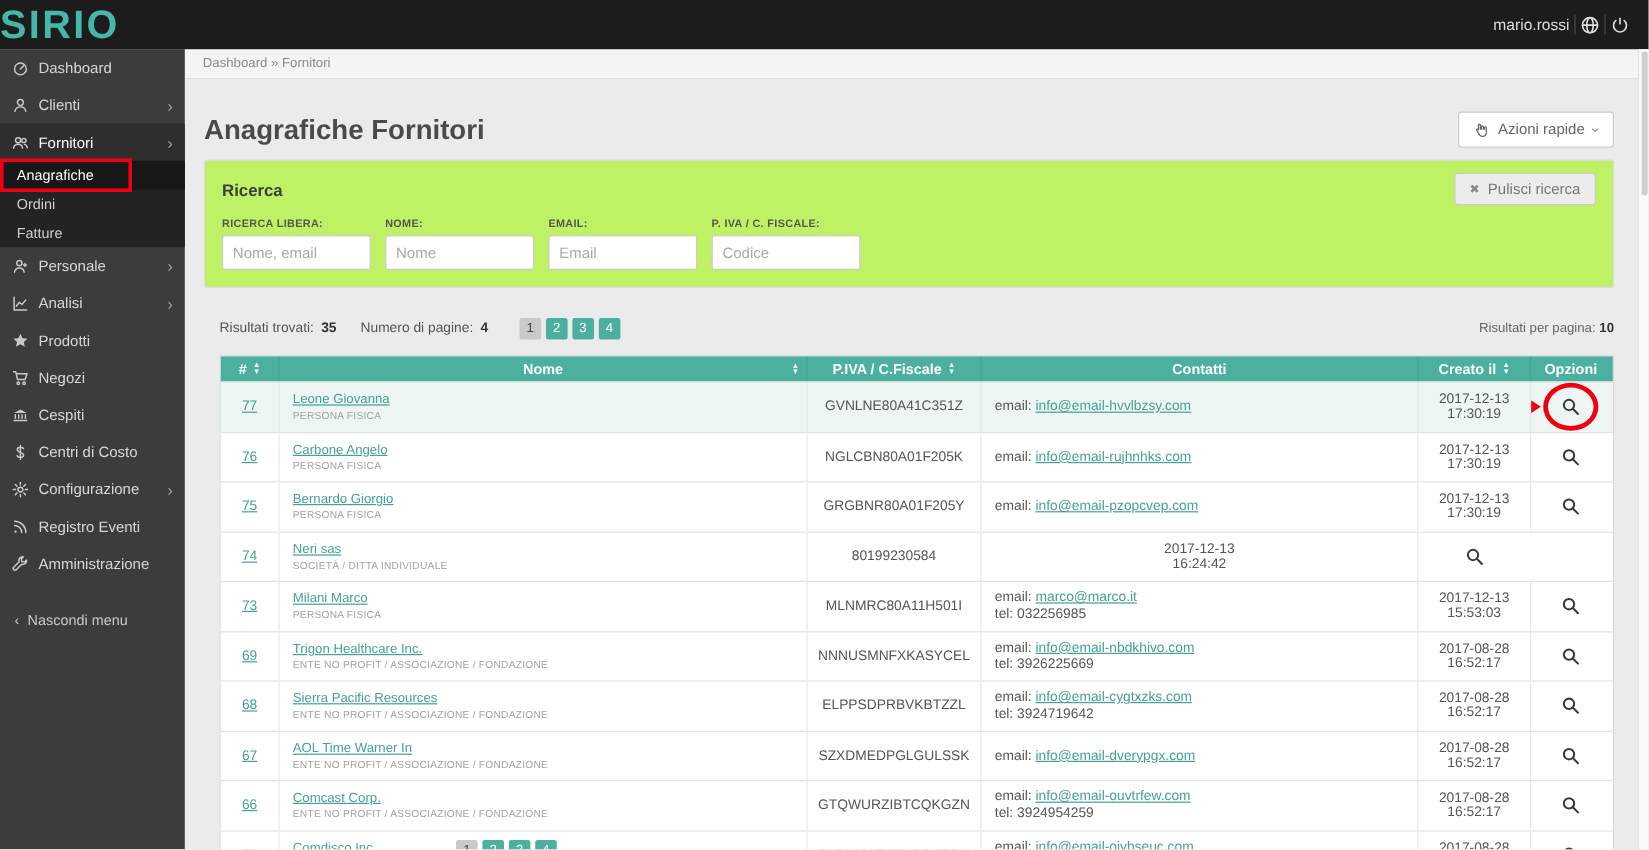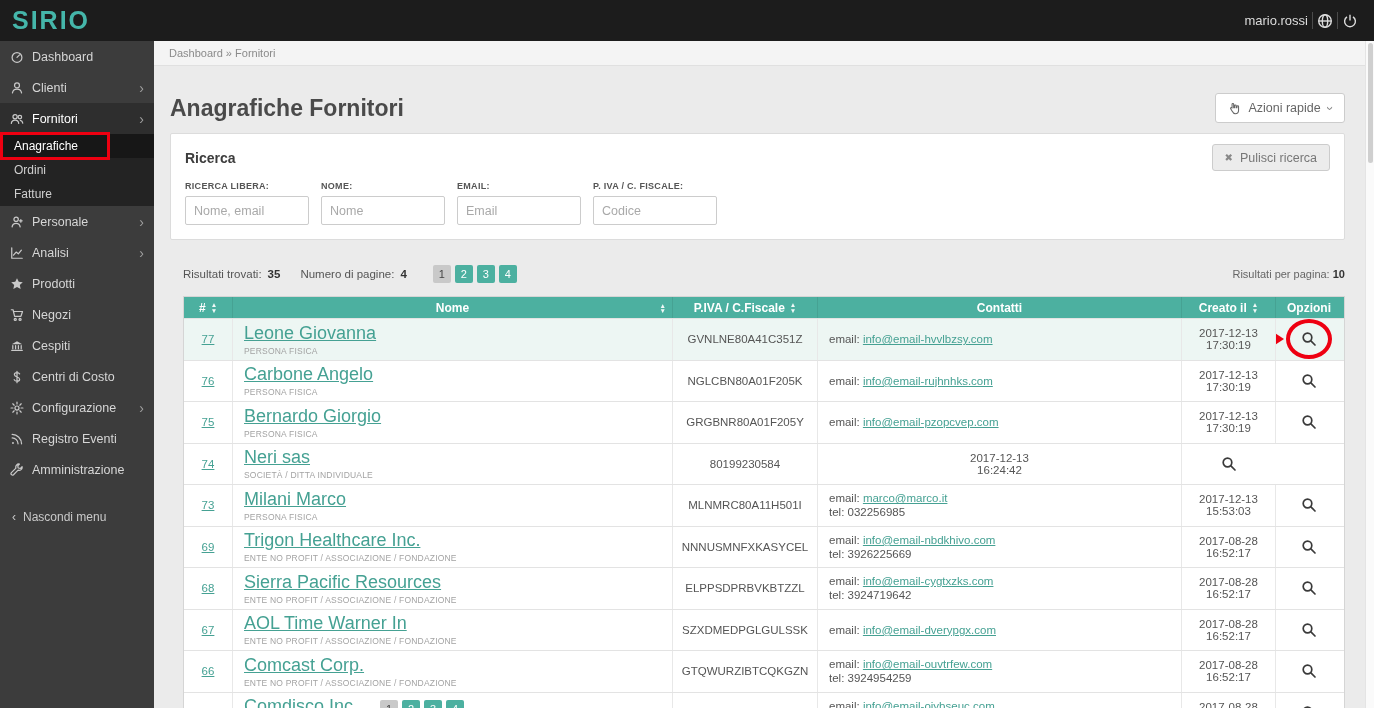--- a/index.html
+++ b/index.html
@@ -2,21 +2,21 @@
 <html><head>
 <meta charset="utf-8">
 <style>
   * { box-sizing: border-box; margin: 0; padding: 0; }
   html,body { width:1374px; height:708px; }
   body { font-family: "Liberation Sans", "DejaVu Sans", sans-serif; background:#ebebeb; overflow:hidden; }
   .app { position:relative; width:1374px; height:708px; overflow:hidden; background:#ebebeb; }
 
   
   .topbar { position:absolute; left:0; top:0; right:0; height:41px; background:#1c1c1c; display:flex; align-items:center; justify-content:space-between; z-index:20; }
-  .logo { color:#45b6aa; font-size:25px; font-weight:bold; letter-spacing:2px; padding-left:12px; line-height:41px; }
+  .logo { color:#45b6aa; font-size:33px; font-weight:bold; letter-spacing:2px; line-height:41px; }
   .tb-right { display:flex; align-items:center; gap:4px; padding-right:16px; }
   .tb-user { color:#ddd; font-size:13px; }
   .tb-sep { width:1px; height:17px; background:#4a4a4a; }
   .tb-ic { width:16px; height:16px; stroke:#ddd; fill:none; stroke-width:1.4; cursor:pointer; }
 
   
   .sidebar { position:absolute; left:0; top:41px; bottom:0; width:154px; background:#3c3c3c; z-index:15; }
   .sb-item { display:flex; align-items:center; gap:8px; height:31px; padding:0 10px; color:#d6d6d6; font-size:12.5px; cursor:pointer; }
   .sb-item.active { background:#2e2e2e; color:#fff; }
   .si { width:14px; height:14px; flex:0 0 14px; stroke:#c9c9c9; fill:none; stroke-width:1.4; stroke-linecap:round; stroke-linejoin:round; }
@@ -31,21 +31,21 @@
   .main { position:absolute; left:154px; top:41px; right:0; bottom:0; padding:0 29px 0 16px; overflow:hidden; }
   .breadcrumb { margin:0 -29px 16px -16px; height:25px; line-height:25px; background:#f4f4f4; border-bottom:1px solid #e0e0e0; color:#8a8a8a; font-size:11px; padding-left:15px; }
   .page-head { display:flex; align-items:flex-start; justify-content:space-between; padding:11px 0 10px; }
   .page-title { font-size:23px; font-weight:600; color:#4a4a4a; line-height:30px; }
   .btn { display:inline-flex; align-items:center; gap:7px; background:#fff; border:1px solid #ccc; border-radius:3px; height:30px; padding:0 12px; font-size:12.5px; color:#666; cursor:pointer; }
   .btn .caret { display:inline-block; transform:rotate(90deg); color:#8a8a8a; font-size:13px; }
   .btn-gray { background:#ececec; color:#777; }
   .ic13 { width:13px; height:13px; stroke:#666; fill:none; stroke-width:1.3; stroke-linecap:round; stroke-linejoin:round; }
 
   
-  .card { background:#ffffff; border:1px solid #dcdcdc; border-radius:2px; padding:10px 14px 14px; }
+  .card { background:#bef264; border:1px solid #dcdcdc; border-radius:2px; padding:10px 14px 14px; }
   .card-head { display:flex; align-items:center; justify-content:space-between; margin-bottom:10px; }
   .card-title { font-size:14px; font-weight:bold; color:#3d3d3d; }
   .fields { display:flex; gap:8px; }
   .fgroup { width:128px; }
   .flabel { font-size:9px; font-weight:bold; color:#555; letter-spacing:.3px; margin-bottom:5px; }
   .finput { width:124px; height:29px; border:1px solid #ccc; border-radius:2px; padding:0 8px; font-size:12.5px; color:#333; font-family:inherit; }
   .finput::placeholder { color:#a9a9a9; }
 
   
   .results-bar { display:flex; align-items:center; justify-content:space-between; margin:24px 0 0 13px; height:20px; }
@@ -65,21 +65,21 @@
   .sort { display:inline-flex; flex-direction:column; margin-left:5px; }
   .sort span { font-size:6.5px; line-height:5.5px; color:rgba(255,255,255,.92); }
   .sort.right { position:absolute; right:6px; top:50%; transform:translateY(-50%); }
   .trow { display:grid; grid-template-columns:49px 440px 145px 364px 94px 66px; border-top:1px solid #e3e3e3; height:41.5px; background:#fff; }
   .trow.hl { background:#edf6f3; }
   .c { display:flex; flex-direction:column; justify-content:center; border-right:1px solid #e8e8e8; font-size:11.5px; color:#555; overflow:hidden; }
   .c:last-child { border-right:none; }
   .c.center { align-items:center; text-align:center; }
   .c.pad { padding-left:11px; }
   a.tlink { color:#45a193; text-decoration:underline; cursor:pointer; }
-  .nlink { font-size:18px; }
+  .nlink { font-size:11px; }
   .ntype { font-size:8.5px; color:#a3a3a3; letter-spacing:.2px; margin-top:2px; }
   .tel-line { margin-top:2px; }
   .tel-line:empty { display:none; }
   .mag { background:none; border:none; cursor:pointer; padding:4px; position:relative; }
   .mg { width:16px; height:16px; fill:none; stroke:#3a3a3a; stroke-width:1.7; stroke-linecap:round; display:block; }
   .opts { position:relative; align-items:center; }
 
   
   .annot-circle { position:absolute; left:50%; top:50%; width:46px; height:40px; transform:translate(-50%,-50%); border:4px solid #ee0011; border-radius:50%; pointer-events:none; z-index:40; }
   .annot-arrow { position:absolute; right:calc(50% + 25px); top:50%; width:38px; height:0; transform:translateY(-50%); pointer-events:none; z-index:40; }

